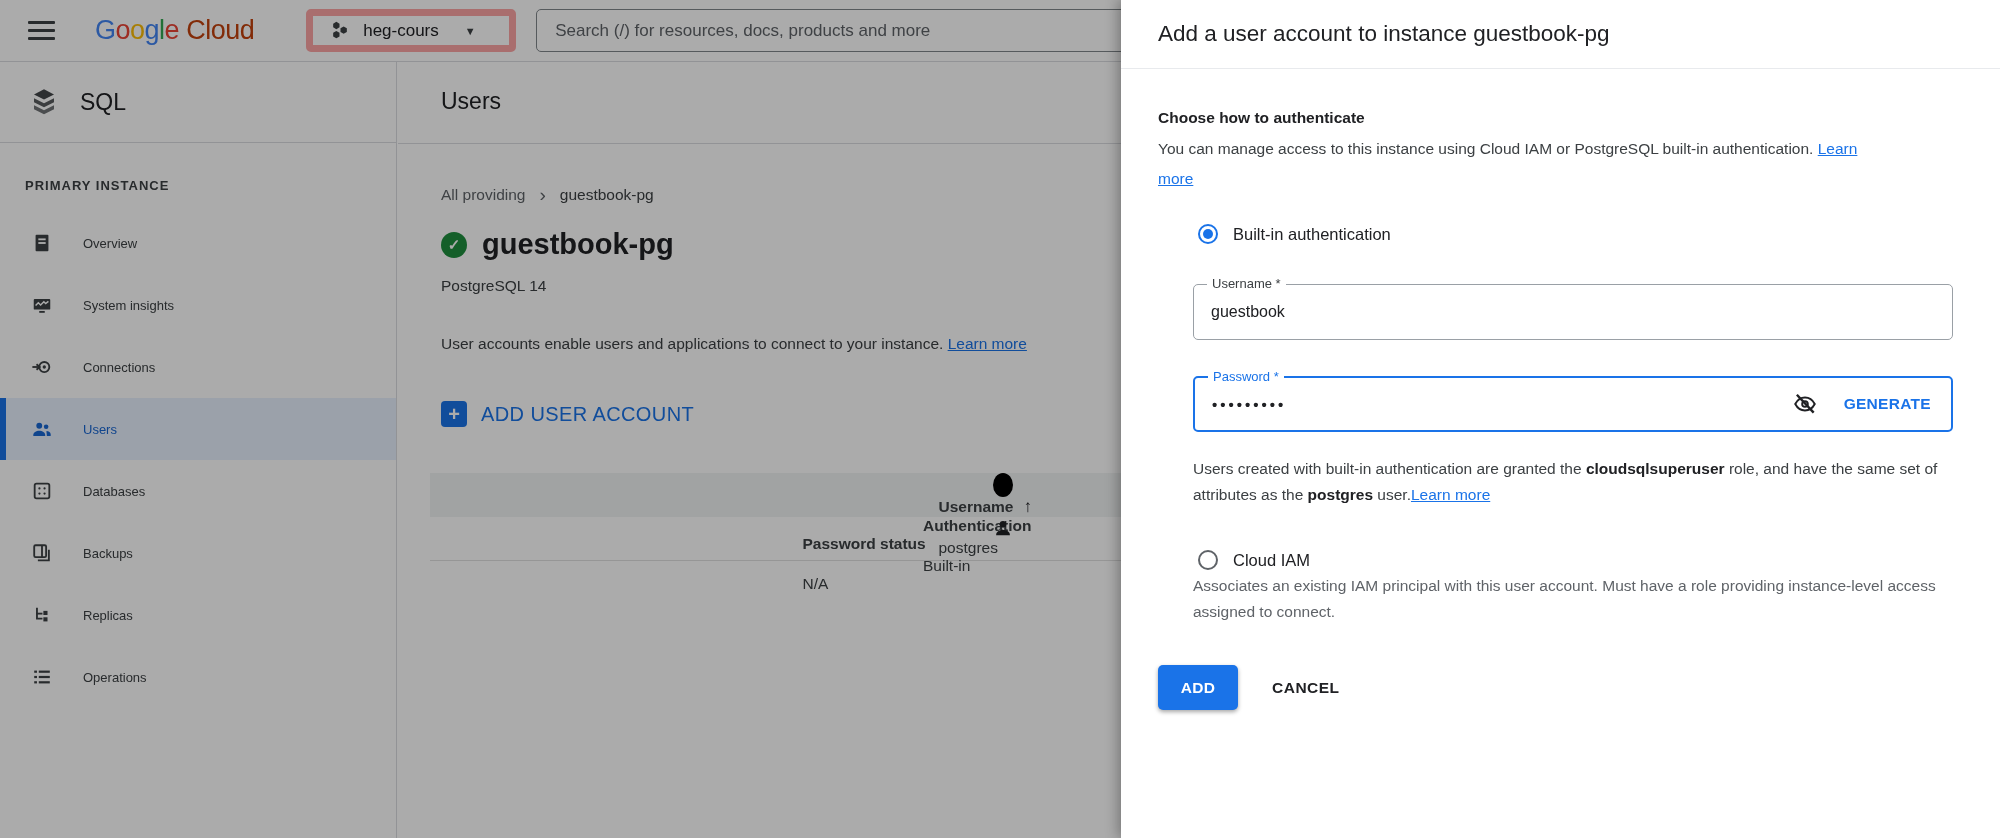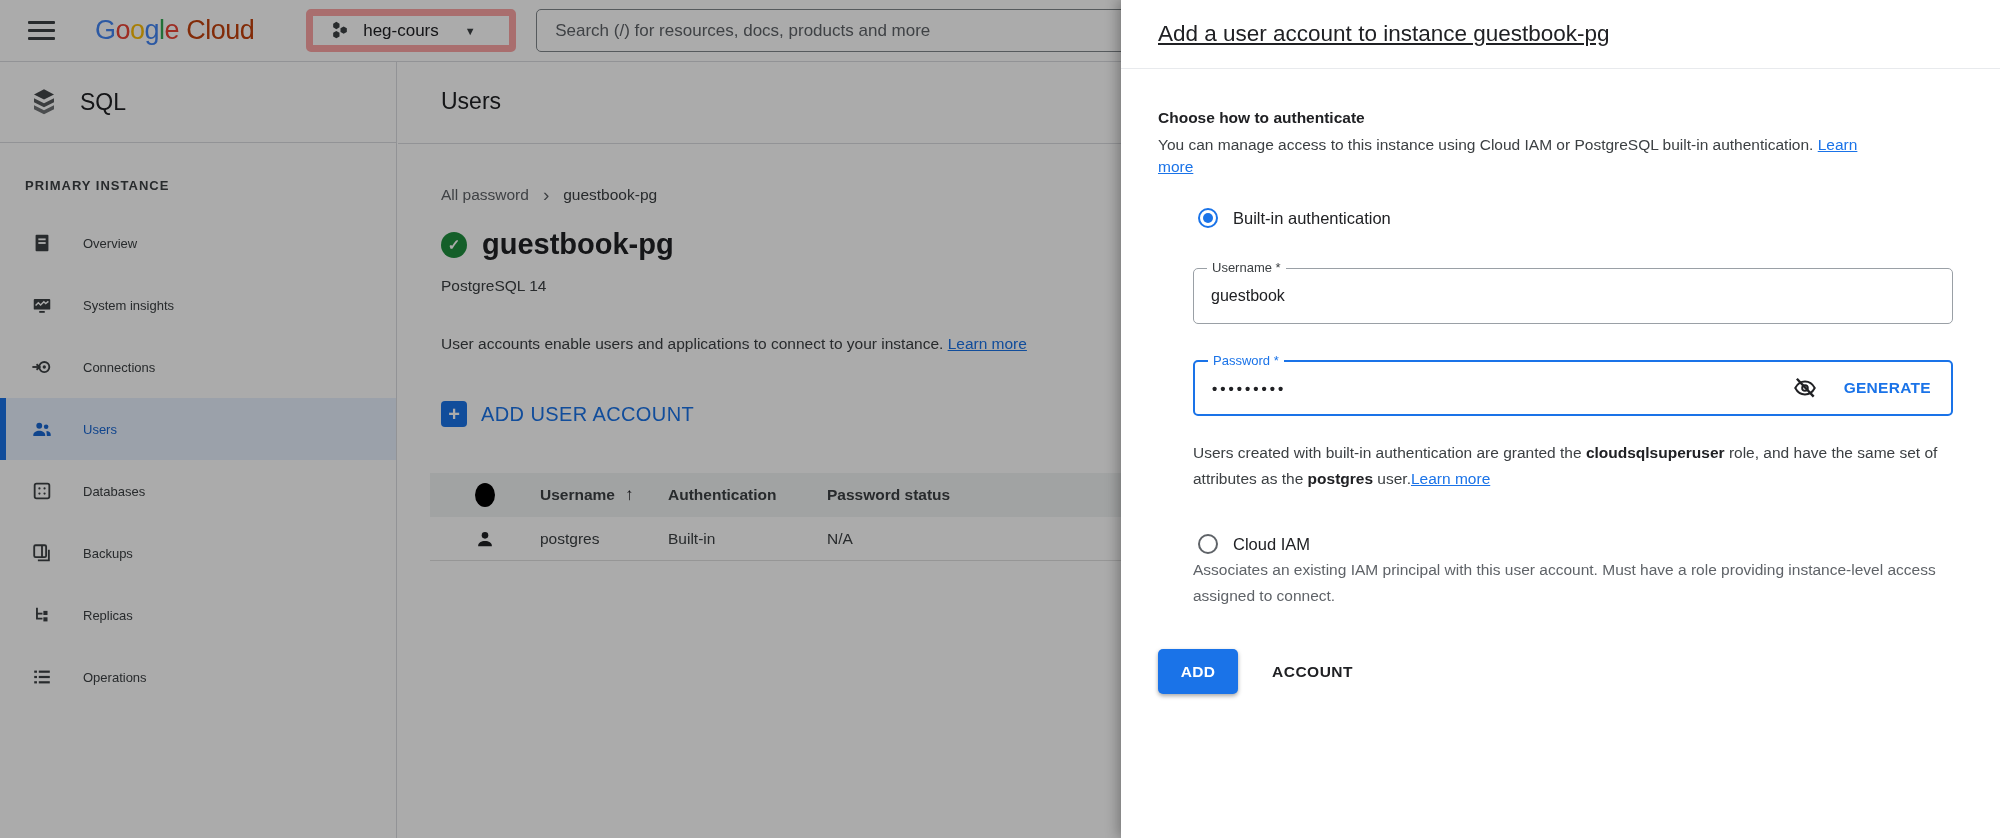--- a/index.html
+++ b/index.html
@@ -58,36 +58,36 @@
   a.link { color:#1a73e8; text-decoration:underline; cursor:pointer; }
   .add-user-btn { margin-top:48px; display:flex; align-items:center; cursor:pointer; width:max-content; }
   .plus-box { width:26px; height:26px; background:#1a73e8; border-radius:4px; color:#fff;
     font-size:20px; font-weight:700; display:flex; align-items:center; justify-content:center; }
   .add-user-label { margin-left:14px; font-size:20px; font-weight:400; color:#1a73e8;
     letter-spacing:0.4px; }
   .users-table { margin-top:46px; margin-left:-11px; width:1145px; }
   .t-row { display:flex; align-items:center; height:44px; }
   .t-head { background:#f1f3f4; font-weight:700; color:#3c4043; }
   .t-body { border-bottom:1px solid #e0e0e0; color:#3c4043; }
-  .t-row { font-size:15.5px; }
+  .t-row { font-size:15.5px;flex-direction:column; }
   .c1 { width:110px; display:flex; justify-content:center; }
   .c2 { width:128px; display:flex; align-items:center; gap:10px; }
   .c3 { width:159px; } .c4 { width:400px; }
   .avatar-dot { width:20px; height:24px; border-radius:50%; background:#000; }
   .sort-arrow { font-size:17px; color:#202124; font-weight:400; }
   
   .scrim { position:absolute; inset:0; background:rgba(0,0,0,0.33); z-index:10; }
   .panel { position:absolute; top:0; right:0; width:879px; height:838px; background:#fff;
     z-index:20; box-shadow:-3px 0 12px rgba(0,0,0,0.3); }
   .panel-header { height:69px; border-bottom:1px solid #e8eaed; display:flex; align-items:center;
     padding-left:37px; }
-  .panel-title { font-size:22.5px; color:#202124;text-decoration:underline; }
+  .panel-title { font-size:22.5px; color:#202124; }
   .panel-body { padding:40px 55px 0 37px; }
   .auth-heading { font-size:15.5px; font-weight:700; color:#202124; margin-bottom:7px; }
-  .auth-desc { width:700px; font-size:15.5px; line-height:22px; color:#3c4043; }
+  .auth-desc { width:700px; font-size:15.5px; line-height:30px; color:#3c4043; }
   .radio-row { display:flex; align-items:center; margin-top:30px;padding-left:40px; }
   .radio { width:20px; height:20px; border-radius:50%; flex:0 0 20px; position:relative; cursor:pointer; }
   .radio.on { border:2px solid #1a73e8; }
   .radio.on::after { content:""; position:absolute; left:3px; top:3px; width:10px; height:10px;
     border-radius:50%; background:#1a73e8; }
   .radio.off { border:2px solid #5f6368; }
   .radio-label { margin-left:15px; font-size:16.5px; color:#202124; }
   .option-desc { margin-left:35px; margin-top:3px; font-size:15.5px; line-height:26px; color:#5f6368; }
   .option-desc b { font-weight:700; }
   .w730 { width:730px; } .w770 { width:770px; color:#3c4043; } .w770 b{ color:#202124; } .w750 { width:750px; }
@@ -240,21 +240,21 @@
       </div>
 
     </div>
   </div>
 
   <div class="main">
     <div class="page-title">Users</div>
     <div class="main-divider"></div>
     <div class="content">
       <div class="breadcrumb">
-        <span class="crumb-link">All password</span>
+        <span class="crumb-link">All providing</span>
         <span class="chev">›</span>
         <span class="current">guestbook-pg</span>
       </div>
       <div class="instance-row">
         <span class="check-badge">✓</span>
         <span class="instance-name">guestbook-pg</span>
       </div>
       <div class="instance-version">PostgreSQL 14</div>
       <div class="intro">
         <span>User accounts enable users and applications to connect to your instance. </span><a class="link">Learn more</a>
@@ -331,18 +331,18 @@
       </div>
 
       <div class="radio-row" style="margin-top:42px;">
         <span class="radio off"></span>
         <span class="radio-label">Cloud IAM</span>
       </div>
       <div class="option-desc w750">Associates an existing IAM principal with this user account. Must have a role providing instance-level access assigned to connect.</div>
 
       <div class="panel-actions">
         <button class="add-btn">ADD</button>
-        <span class="cancel-btn">ACCOUNT</span>
+        <span class="cancel-btn">CANCEL</span>
       </div>
     </div>
   </div>
 
 </div>
 
 </body></html>

